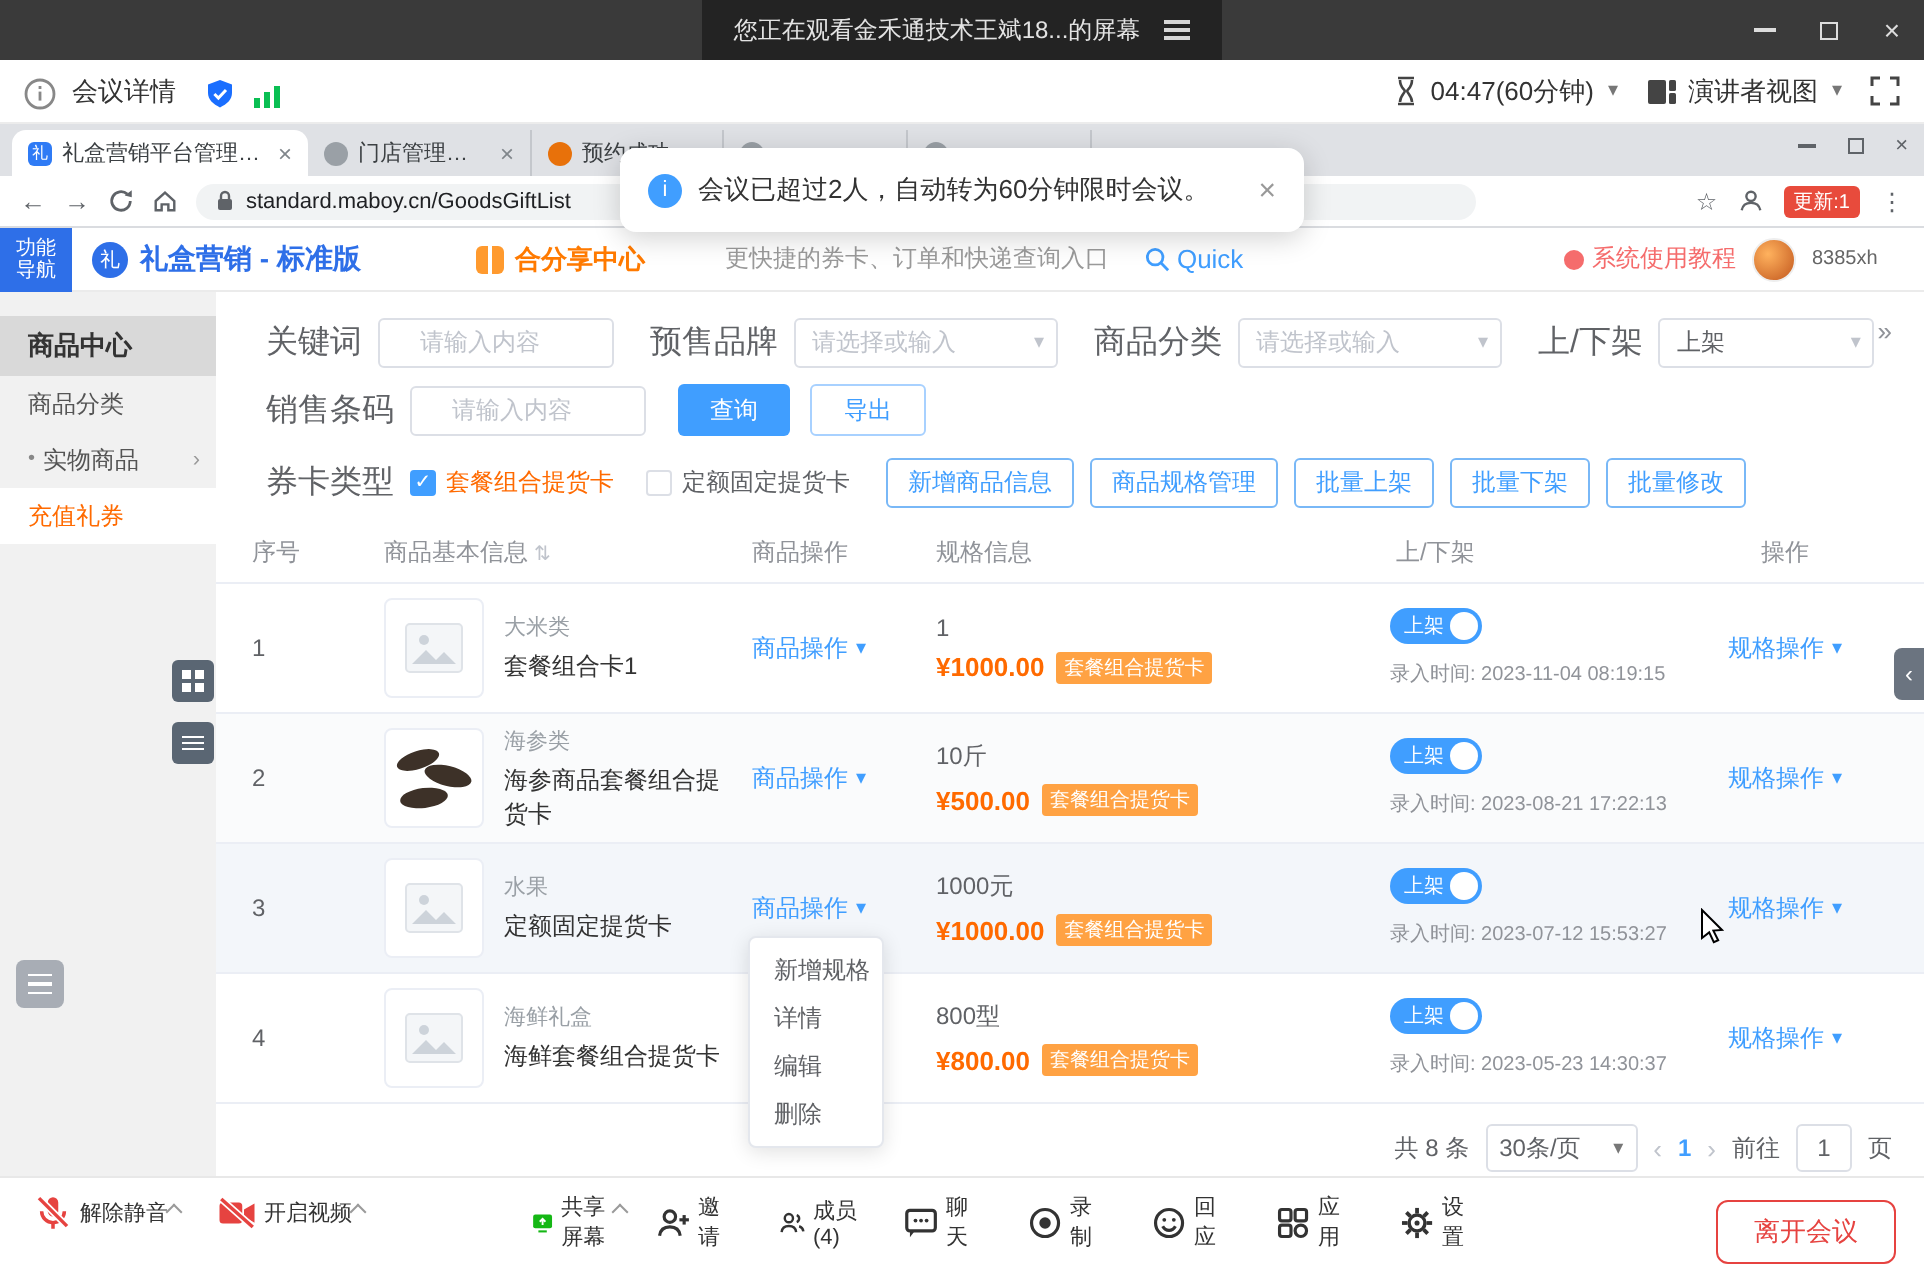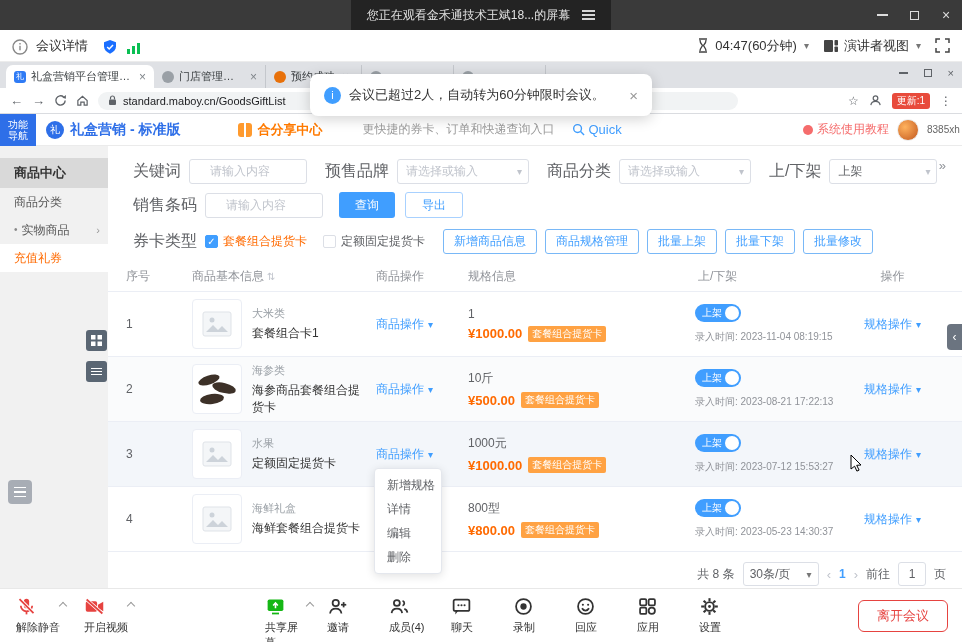--- a/index.html
+++ b/index.html
@@ -43,21 +43,21 @@
 .site-header{height:32px;display:flex;align-items:center;border-bottom:1px solid #ebebeb;position:relative}
 .nav-toggle{width:36px;height:32px;background:#2e6fe8;color:#fff;font-size:10px;line-height:11px;display:flex;flex-direction:column;align-items:center;justify-content:center;flex:0 0 auto}
 .logo-wrap{display:flex;align-items:center;gap:6px;margin-left:10px}
 .logo-circle{width:18px;height:18px;border-radius:50%;background:#2e6fe8;color:#fff;font-size:10px;display:flex;align-items:center;justify-content:center}
 .logo-text{color:#2e6fe8;font-weight:bold;font-size:14px}
 .share-center{display:flex;align-items:center;gap:5px;color:#ff7a00;font-weight:bold;font-size:13px;margin-left:58px}
 .gift-ico{width:14px;height:14px;background:#ff9a2e;border-radius:3px;position:relative}
 .gift-ico:after{content:"";position:absolute;left:6px;top:0;width:2px;height:14px;background:#fff}
 .quick-hint{color:#9a9a9a;font-size:12px;margin-left:40px}
 .quick{display:flex;align-items:center;gap:3px;color:#409eff;font-size:13px;margin-left:18px}
-.hdr-right{margin-left:auto;display:flex;align-items:center;gap:8px;padding-right:1px}
+.hdr-right{margin-left:auto;display:flex;align-items:center;gap:8px;padding-right:22px}
 .tutorial{color:#f56c6c;font-size:12px;display:flex;align-items:center;gap:4px}
 .bulb{width:10px;height:10px;border-radius:50%;background:#f56c6c}
 .avatar{width:22px;height:22px;border-radius:50%;background:radial-gradient(circle at 35% 35%,#ffb25e,#c2571d);border:1px solid #eee}
 .uname{font-size:10px;color:#666;width:34px;line-height:11px}
 .site-body{position:relative;display:flex;height:442px}
 
 .sidebar{width:108px;background:#f1f1f1;flex:0 0 auto;position:relative}
 .sb-section{height:30px;line-height:30px;padding-left:14px;background:#d9d9d9;font-weight:bold;color:#333;font-size:13px;margin-top:12px}
 .sb-item{height:28px;line-height:28px;padding-left:14px;color:#555;font-size:12px;display:flex;align-items:center;gap:4px}
 .sb-item .arr{margin-left:auto;margin-right:8px;color:#999;font-size:11px}
@@ -124,21 +124,21 @@
 .right-tab{position:absolute;right:0;top:178px;width:15px;height:26px;background:#6b7480;border-radius:4px 0 0 4px;color:#fff;display:flex;align-items:center;justify-content:center;font-size:12px;z-index:6}
 .cursor{position:absolute;left:742px;top:308px;z-index:9}
 
 .toast{position:absolute;top:74px;left:50%;transform:translateX(-50%);width:342px;height:42px;background:#fff;border-radius:8px;box-shadow:0 3px 14px rgba(0,0,0,.18);display:flex;align-items:center;gap:8px;padding:0 14px;z-index:60;font-size:13px;color:#333}
 .info-circle{width:17px;height:17px;border-radius:50%;background:#409eff;color:#fff;font-size:11px;display:flex;align-items:center;justify-content:center;font-style:normal;flex:0 0 auto}
 .toast .tclose{margin-left:auto;color:#999;font-size:15px}
 
 .bottombar{position:absolute;bottom:0;left:0;right:0;height:54px;background:#fff;border-top:1px solid #e8e8e8}
 .tb-left{position:absolute;left:16px;top:7px;display:flex;gap:24px}
 .tb-center{position:absolute;left:calc(50% + 22px);transform:translateX(-50%);top:7px;display:flex;gap:20px}
-.tb-item{display:flex;flex-direction:column;gap:3px;font-size:11px;color:#333;position:relative;min-width:42px}
+.tb-item{display:flex;flex-direction:row;align-items:center;gap:3px;font-size:11px;color:#333;position:relative;min-width:42px}
 .chev{position:absolute;right:-6px;top:7px;width:6px;height:6px;border-left:1.5px solid #9a9a9a;border-top:1.5px solid #9a9a9a;transform:rotate(45deg)}
 .leave-btn{position:absolute;right:14px;top:11px;height:32px;padding:0 18px;background:#fff;border:1px solid #e64340;color:#e64340;border-radius:6px;font-size:13px}
 </style>
 </head>
 <body>
 
 <div class="titlebar">
   <div class="title-pill">
     <span>您正在观看金禾通技术王斌18...的屏幕</span>
     <span class="hamburger">

